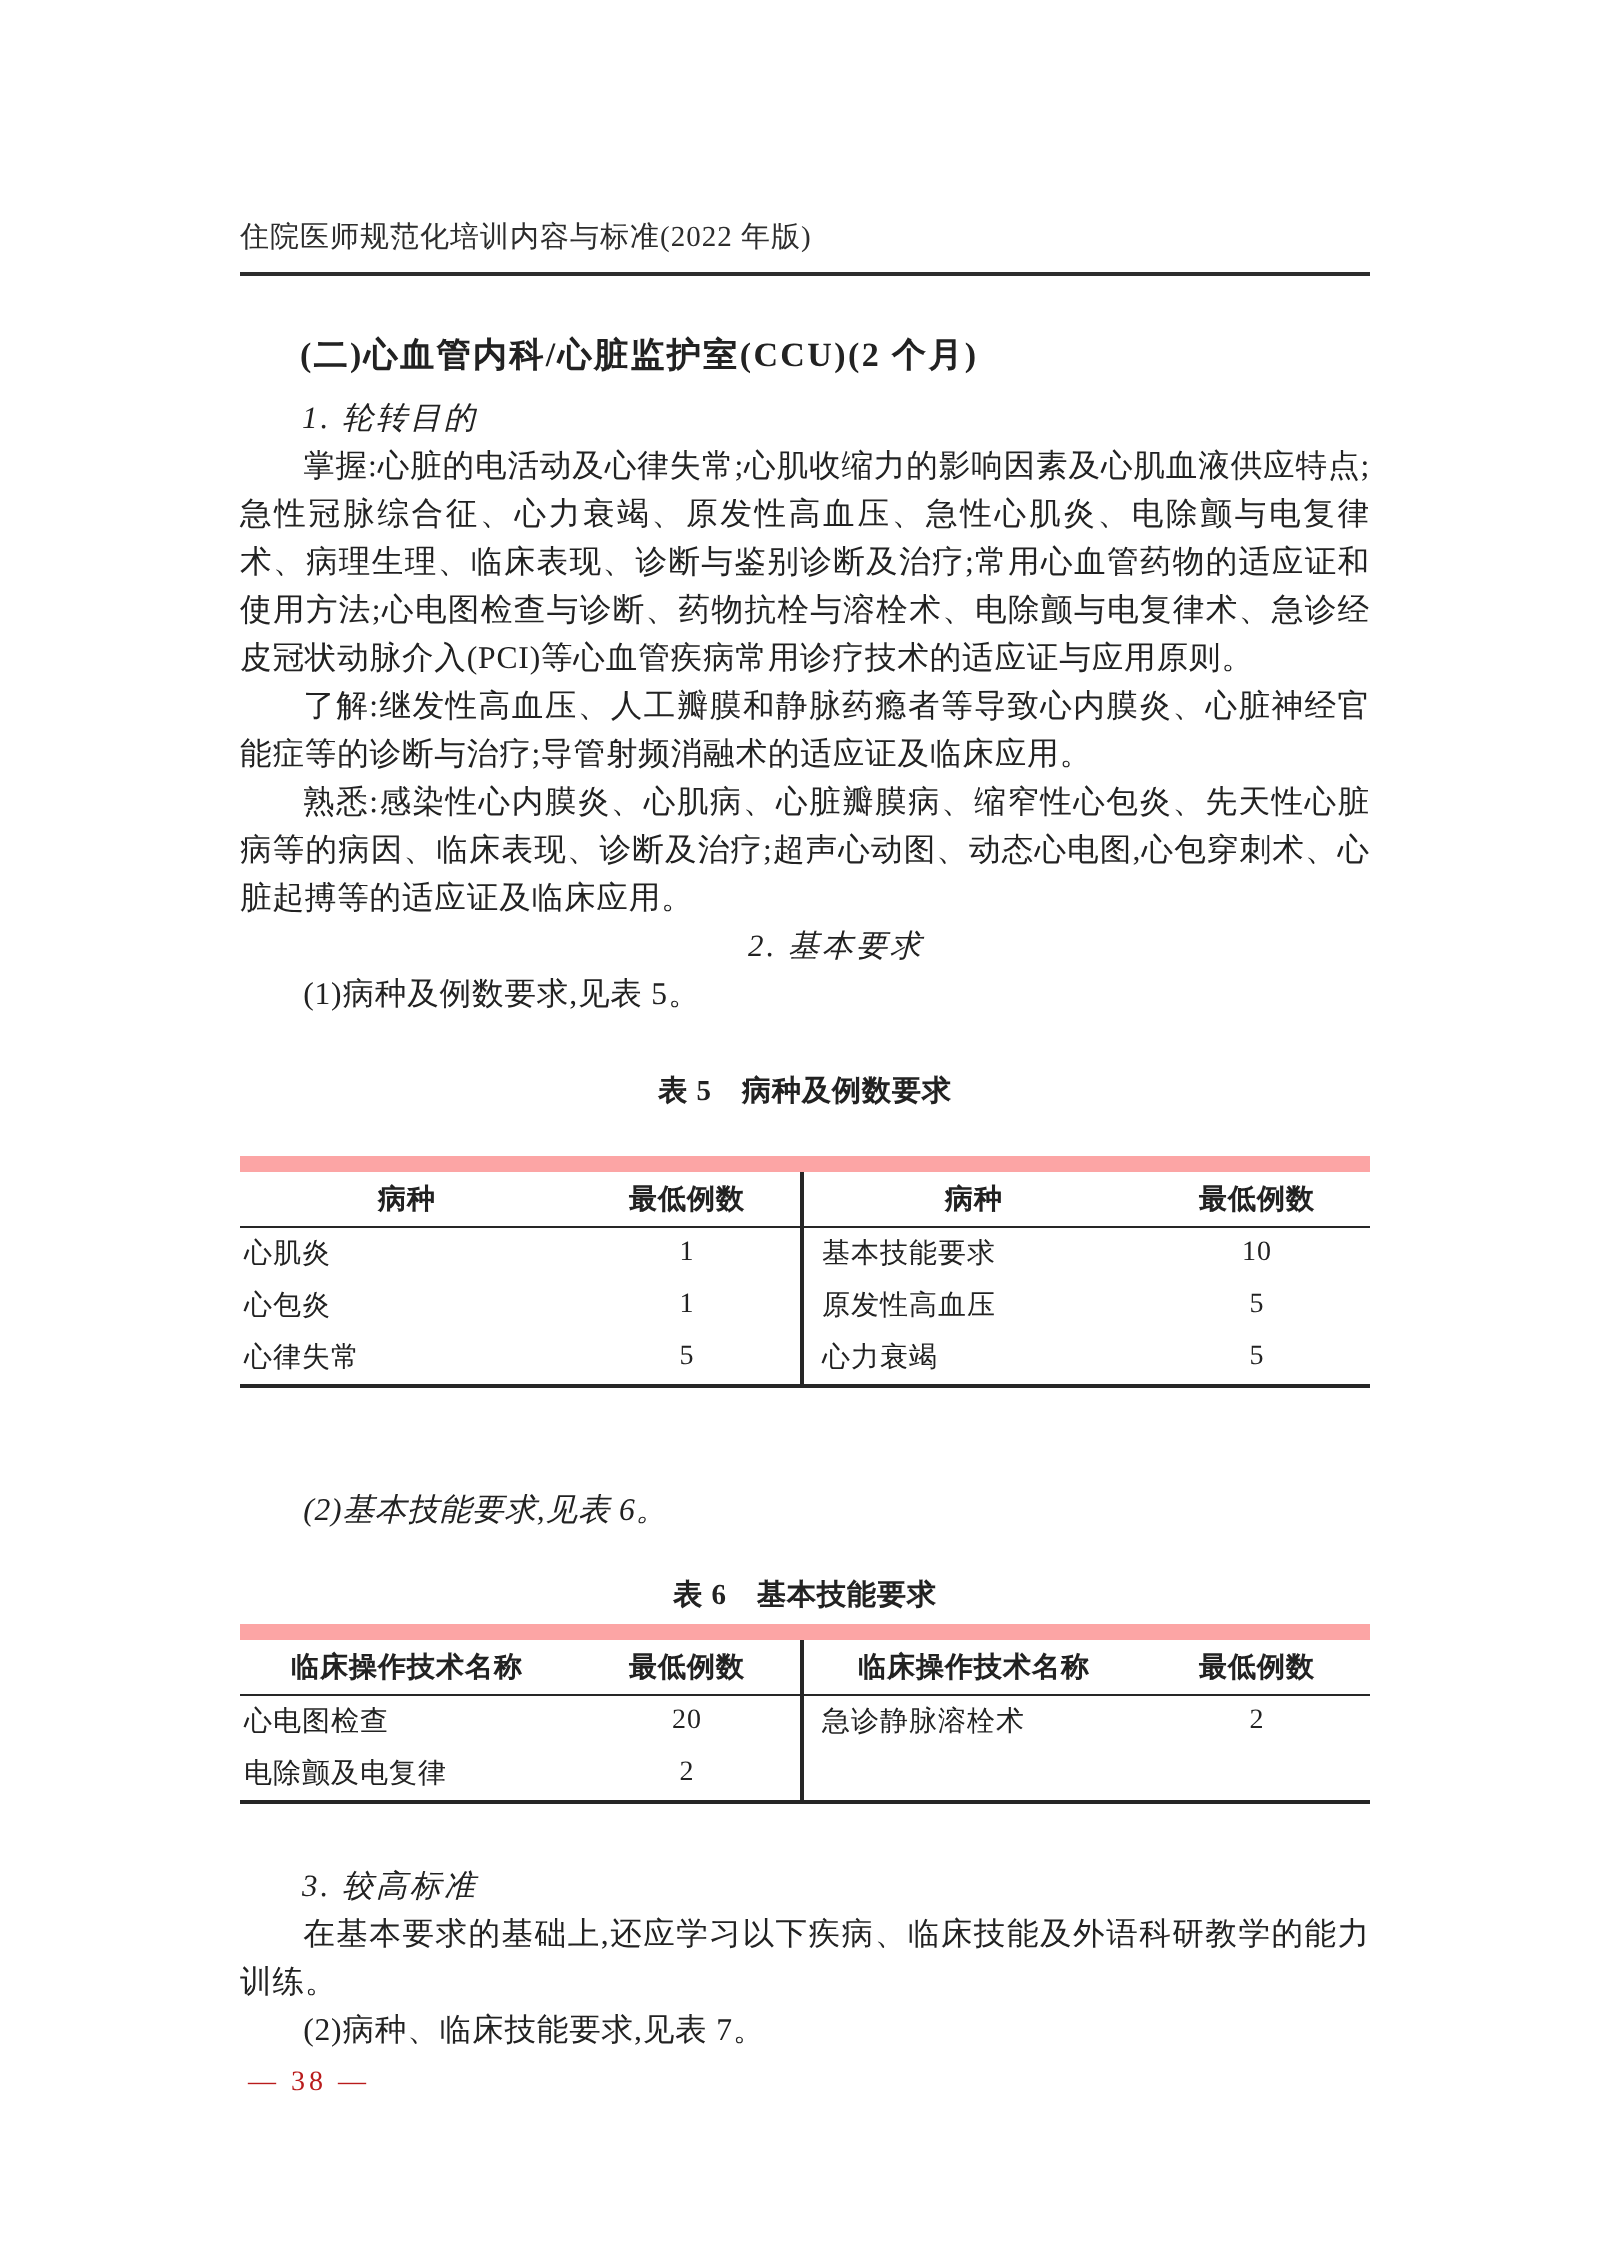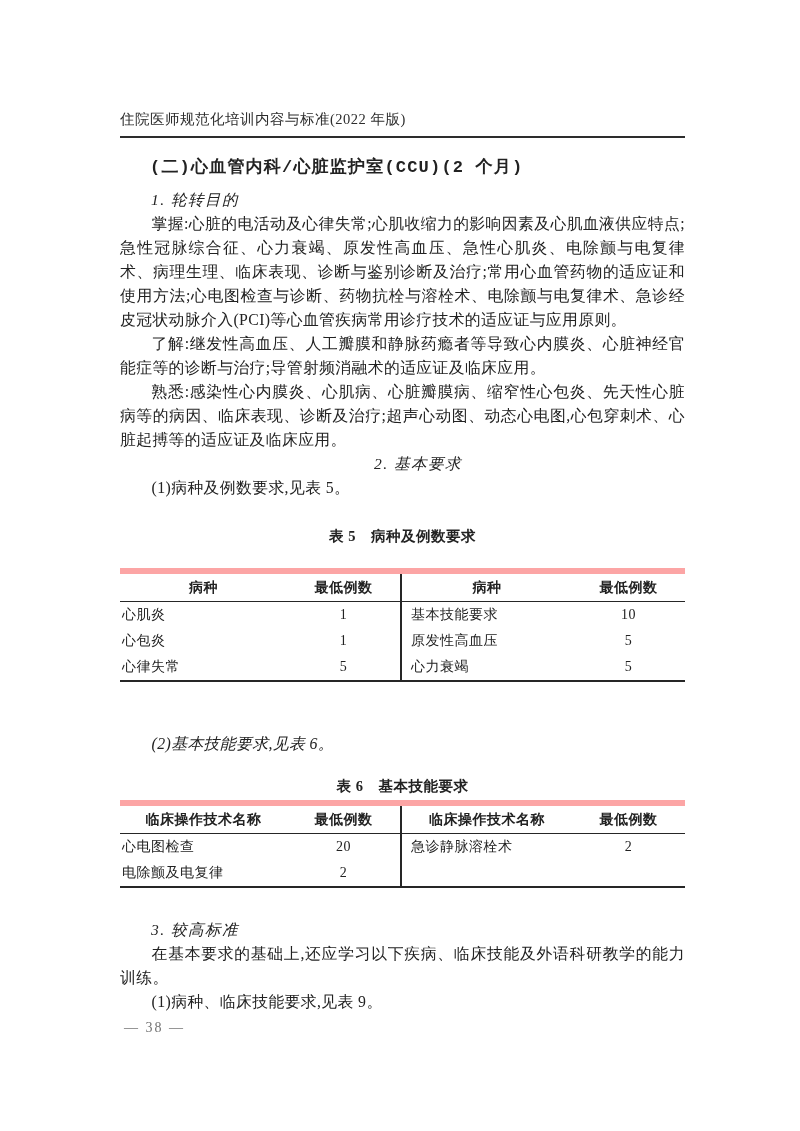--- a/index.html
+++ b/index.html
@@ -23,27 +23,26 @@
     line-height: 19px;
     letter-spacing: 0.5px;
     color: #2d2d2d;
   }
   .header-rule {
     border: none;
     border-top: 2px solid #2d2d2d;
     margin: 7px 0 0 0;
   }
   .section-title {
-    margin: 18px 0 0 0;
+    margin: 28px 0 0 0;
     padding-left: 30px;
     font-size: 17px;
     font-weight: bold;
     line-height: 23px;
     letter-spacing: 1.2px;
-    font-family: Liberation Mono, monospace;
   }
   .kai-heading {
     margin: 9px 0 0 0;
     padding-left: 31px;
     font-size: 15.5px;
     font-style: italic;
     line-height: 24px;
     letter-spacing: 1.5px;
   }
   .para {
@@ -58,21 +57,21 @@
     text-align: center;
     font-size: 14.5px;
     font-weight: bold;
     line-height: 20px;
     letter-spacing: 0.5px;
   }
   .t5-title { margin: 26px 0 22px 0; }
   .t6-title { margin: 20px 0 4px 0; }
   .tbl {
     width: 565px;
-    border-top: 6px solid #fca5a5;
+    border-top: 8px solid #fca5a5;
     border-bottom: 2px solid #262626;
   }
   .trow {
     display: flex;
     height: 26px;
   }
   .trow.head {
     height: 27px;
     border-bottom: 1px solid #262626;
     font-weight: bold;
@@ -88,21 +87,21 @@
   .c-num   { width: 113px; justify-content: center; }
   .c-name2 { width: 172px; border-left: 2px solid #262626; padding-left: 9px; }
   .trow.head .c-name1,
   .trow.head .c-name2 { justify-content: center; padding-left: 0; }
   .p-after-t5 { margin-top: 50px; font-style: italic; }
   .h-higher   { margin-top: 30px; }
   .page-number {
     margin: 6px 0 0 4px;
     font-size: 14px;
     letter-spacing: 2px;
-    color: #737373;
+    color: #b91c1c;
   }
 </style>
 </head>
 <body>
 
 <div class="page">
 
   <div class="running-header">住院医师规范化培训内容与标准(2022 年版)</div>
   <hr class="header-rule">
 
@@ -164,17 +163,17 @@
     <div class="trow">
       <div class="cell c-name1">电除颤及电复律</div>
       <div class="cell c-num">2</div>
       <div class="cell c-name2"></div>
       <div class="cell c-num"></div>
     </div>
   </div>
 
   <div class="kai-heading h-higher">3. 较高标准</div>
   <p class="para">在基本要求的基础上,还应学习以下疾病、临床技能及外语科研教学的能力训练。</p>
-  <p class="para">(1)病种、临床技能要求,见表 9。</p>
+  <p class="para">(2)病种、临床技能要求,见表 7。</p>
 
   <div class="page-number">— 38 —</div>
 
 </div>
 
 </body></html>

